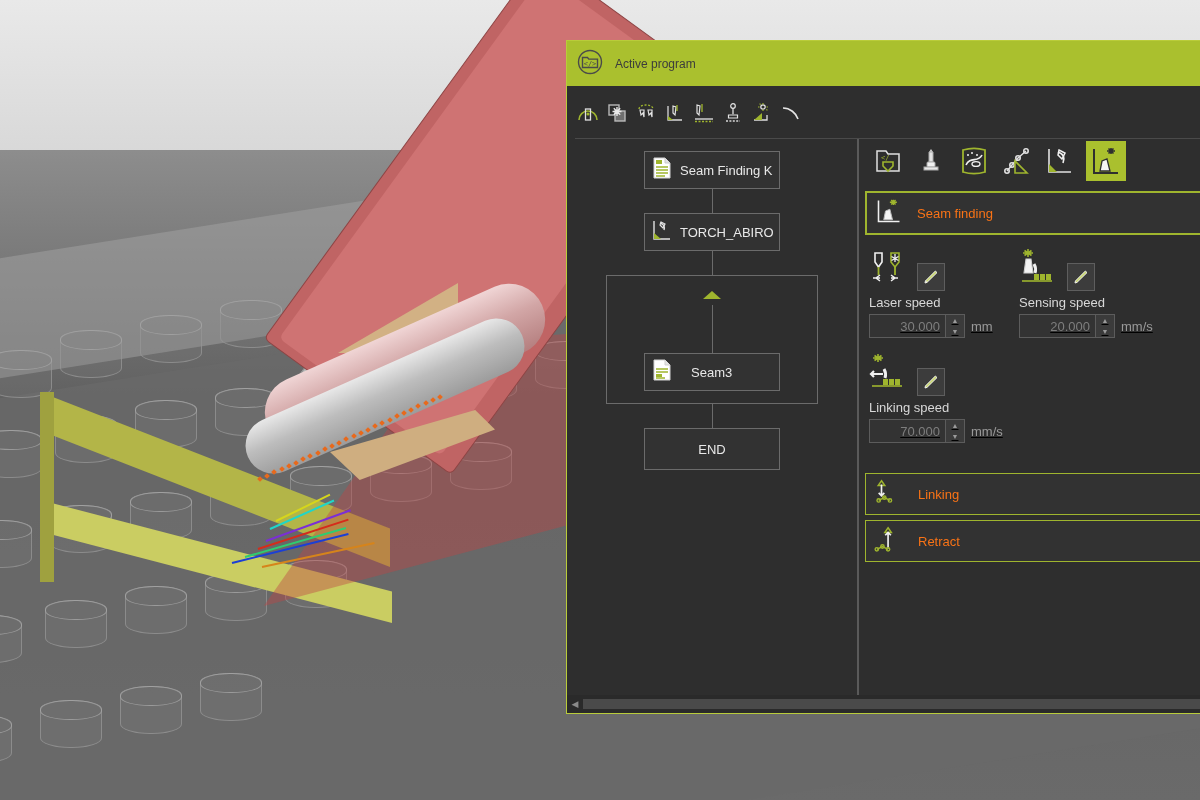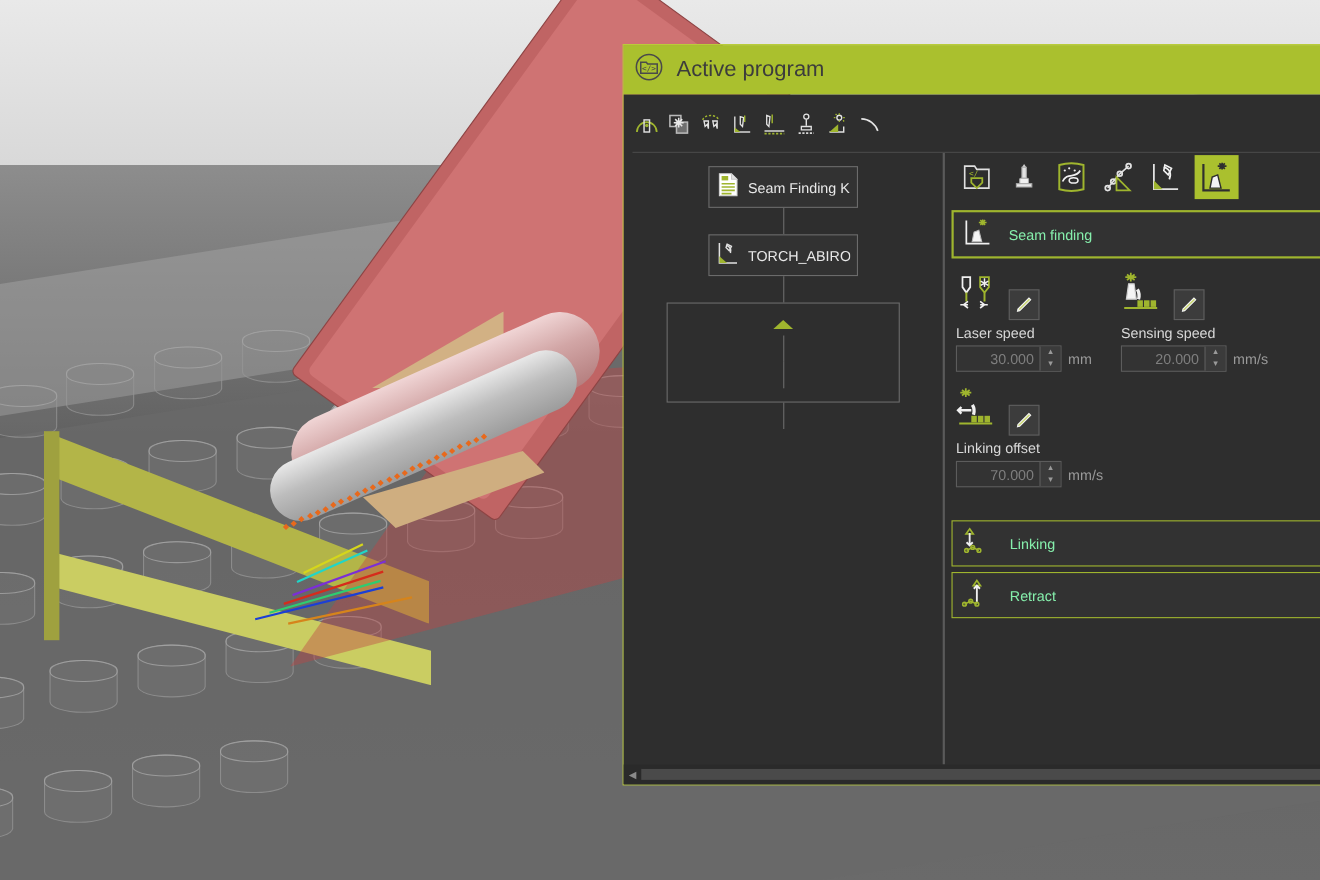--- a/index.html
+++ b/index.html
@@ -55,21 +55,21 @@
     background:#cfae80;clip-path:polygon(0 60%,88% 0,100% 28%,18% 100%);}
   .dots{position:absolute;left:258px;top:385px;width:210px;height:110px;}
   .dot{position:absolute;width:4px;height:4px;background:#e8691c;transform:rotate(45deg);}
   .axline{position:absolute;transform-origin:0 50%;height:2px;}
 
   
   #window{position:absolute;left:566px;top:40px;width:660px;height:674px;
     border:1px solid #b9cc3a;box-sizing:border-box;}
   .titlebar{height:45px;background:#aac02e;display:flex;align-items:center;
     padding-left:10px;box-sizing:border-box;}
-  .title-txt{font-size:20px;color:#3c3c3c;margin-left:12px;}
+  .title-txt{font-size:12px;color:#3c3c3c;margin-left:12px;}
   .win-body{position:absolute;left:0;top:45px;right:0;bottom:0;background:#2e2e2e;}
 
   
   .toolbar{height:53px;display:flex;align-items:center;position:relative;}
   .tb-left{display:flex;align-items:center;padding-left:9px;gap:5px;}
   .tb-icon{width:24px;height:24px;display:flex;align-items:center;justify-content:center;}
   .tb-rule{position:absolute;left:8px;right:8px;bottom:0;height:1px;background:#4a4a4a;}
 
   
   .prog-panel{position:absolute;left:0;top:53px;width:290px;bottom:18px;overflow:hidden;}
@@ -87,28 +87,28 @@
     border-bottom:8px solid #9fb52e;margin:5px auto 6px;}
   .node.end{justify-content:center;width:136px;height:42px;}
   .node.end .lbl{margin-left:0;}
 
   .vdiv{position:absolute;left:290px;top:53px;bottom:18px;width:2px;background:#5a5a5a;}
 
   
   .prop-panel{position:absolute;left:294px;top:53px;right:0;bottom:18px;overflow:hidden;}
   .section{border:1px solid #9fb52e;background:#323232;height:40px;
     display:flex;align-items:center;padding-left:8px;margin:4px 0 0 4px;}
-  .section .stxt{color:#86efac;font-size:13px;margin-left:14px;}
+  .section .stxt{color:#f97316;font-size:13px;margin-left:14px;}
   .fields{display:flex;flex-wrap:wrap;padding:14px 0 6px 8px;}
   .field{width:150px;margin-bottom:16px;}
   .f-icons{display:flex;align-items:flex-end;gap:8px;height:42px;}
   .pencil{width:26px;height:26px;background:#3c3c3c;border:1px solid #5e5e5e;
     display:flex;align-items:center;justify-content:center;}
   .f-label{color:#d8d8d8;font-size:13px;margin:4px 0 4px;}
-  .f-row{display:flex;align-items:center;gap:6px;}
+  .f-row{display:flex;align-items:center;gap:6px;text-decoration:underline;}
   .spin{width:96px;height:24px;border:1px solid #5c5c5c;background:#333;
     display:flex;align-items:center;box-sizing:border-box;}
   .spin .val{flex:1;text-align:right;color:#7e7e7e;font-size:13px;padding-right:5px;}
   .spin .btns{width:18px;height:22px;border-left:1px solid #5c5c5c;background:#3b3b3b;
     display:flex;flex-direction:column;}
   .spin .btns div{flex:1;display:flex;align-items:center;justify-content:center;
     color:#9a9a9a;font-size:7px;line-height:1;}
   .unit{color:#9a9a9a;font-size:13px;}
   .swatchbox{width:72px;height:26px;border:1px solid #5c5c5c;background:#333;
     display:flex;align-items:center;justify-content:center;}
@@ -345,24 +345,40 @@
 
         <div class="grpbox">
           <div class="tri"></div>
 
 
           <div class="connector"></div>
 
 
           <div class="connector"></div>
 
+          <div class="node">
+            <span>
+              <svg width="22" height="24" viewBox="0 0 22 24">
+                <path d="M3 2h11l5 5v15H3z" fill="#fff" stroke="#d2d2d2"></path>
+                <path d="M14 2v5h5" fill="#e4e4e4" stroke="#cfcfcf"></path>
+                <g stroke="#9fb52e" stroke-width="1.4">
+                    <path d="M5 11h12M5 14h12M5 20h9"></path>
+                  </g>
+                <rect x="5" y="16" width="6" height="3" fill="#9fb52e"></rect>
+              </svg>
+            </span>
+            <span class="lbl" style="margin-left:18px;">Seam3</span>
+          </div>
         </div>
 
         <div class="connector"></div>
 
+        <div class="node end">
+          <span class="lbl">END</span>
+        </div>
       </div>
     </div>
 
     <div class="vdiv"></div>
 
     <div class="prop-panel">
 
       <div style="display:flex;align-items:center;gap:9px;padding:0 0 5px 10px;height:48px;box-sizing:border-box;">
 
         <div style="width:34px;height:34px;display:flex;align-items:center;justify-content:center;">
@@ -531,21 +547,21 @@
                 </g>
                 <path d="M3 34h30" stroke="#9fb52e" stroke-width="1.6"></path>
               </svg>
             </span>
             <span class="pencil">
               <svg width="18" height="18" viewBox="0 0 18 18">
                 <path d="M3 15l2-.6L15 4.6 13.4 3 3.4 13z" fill="#c9d86a" stroke="#f0f0f0" stroke-width="1"></path>
               </svg>
             </span>
           </div>
-          <div class="f-label">Linking offset</div>
+          <div class="f-label">Linking speed</div>
           <div class="f-row">
             <div class="spin">
               <span class="val">70.000</span>
               <span class="btns">
                 <div>▲</div>
                 <div>▼</div>
               </span>
             </div>
             <span class="unit">mm/s</span>
           </div>

